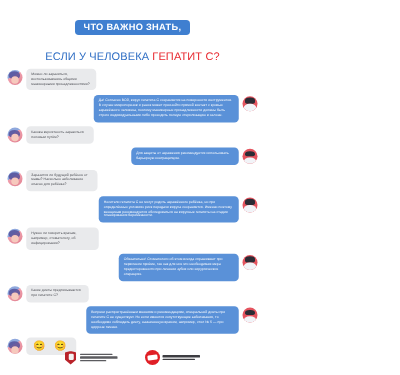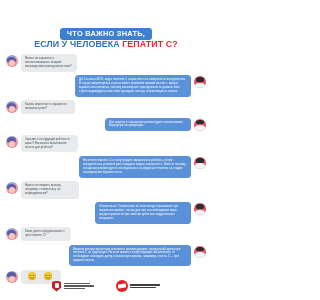--- a/index.html
+++ b/index.html
@@ -5,29 +5,29 @@
   html,body{margin:0;padding:0;}
   body{
     width:212px;height:300px;overflow:hidden;
     background:#ffffff;
     font-family:"Liberation Sans", sans-serif;
     -webkit-font-smoothing:antialiased;
   }
   .page{position:relative;width:212px;height:300px;background:#fff;box-sizing:border-box;}
 
   
-  .header{padding-top:22px;text-align:center;}
+  .header{padding-top:11px;text-align:center;}
   .title-pill{
     display:inline-block;background:#3f7fd0;color:#fff;
     font-size:7.4px;font-weight:bold;letter-spacing:.25px;
     padding:2.5px 7px 2.8px 7px;border-radius:3px;
     line-height:1;white-space:nowrap;
   }
   .title-line2{
-    margin-top:0;font-size:8.8px;font-weight:bold;
+    margin-top:12px;font-size:8.8px;font-weight:normal;
     color:#2f6ec4;letter-spacing:.1px;line-height:1;white-space:nowrap;
   }
   .title-accent{color:#e8262d;}
 
   
   .chat{position:relative;padding:5px 6px 0 6px;}
   .row{display:flex;align-items:flex-start;margin-bottom:3.5px;}
   .row.left{justify-content:flex-start;}
   .row.right{justify-content:flex-end;}
 

